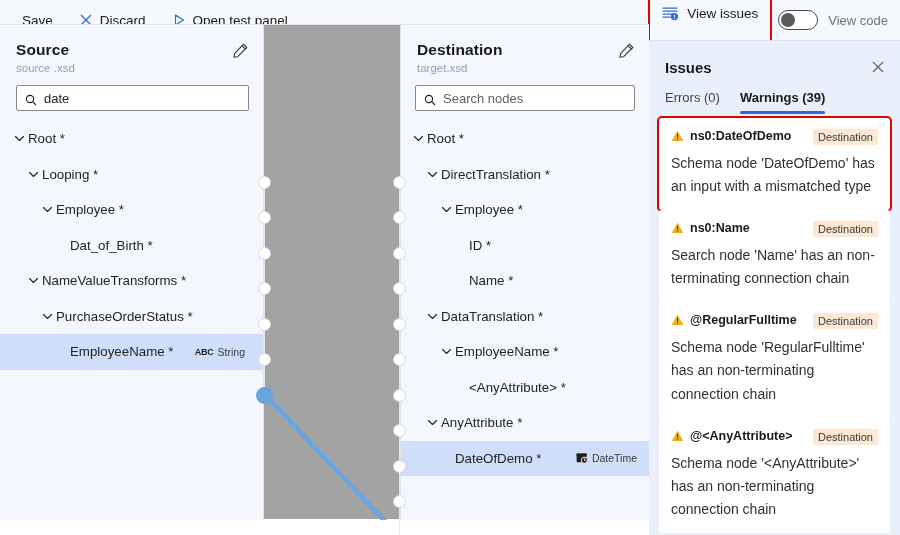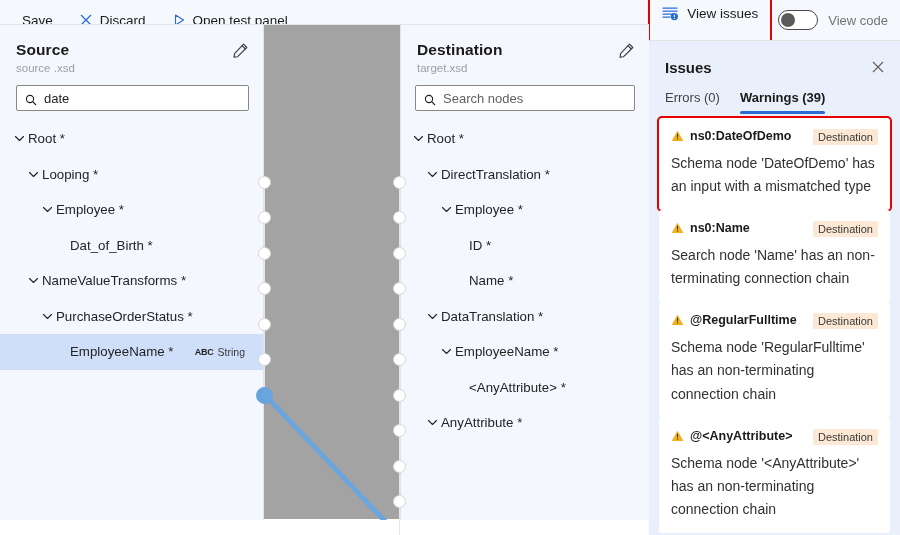--- a/index.html
+++ b/index.html
@@ -353,20 +353,33 @@
           <div class="node" style="padding-left: 54px; padding-right: 8px;">
             <span class="chev-spacer"></span>
             <span class="node-label">&lt;AnyAttribute&gt; *</span>
           </div>
           <div class="node" style="padding-left: 26px; padding-right: 8px;">
             <svg class="chev" viewBox="0 0 11 11">
               <path d="M1.5 3.5 L5.5 7.5 L9.5 3.5" fill="none" stroke="#242424" stroke-width="1.1" stroke-linecap="round" stroke-linejoin="round"></path>
             </svg>
             <span class="node-label">AnyAttribute *</span>
           </div>
+          <div class="node sel" style="padding-left: 40px; padding-right: 8px;">
+            <span class="chev-spacer"></span>
+            <span class="node-label">DateOfDemo *</span>
+            <span class="type-badge dst-badge">
+              <svg width="12" height="12" viewBox="0 0 12 12">
+                <rect x="0.6" y="1.6" width="10" height="8.6" rx="1.2" fill="#201f1e"></rect>
+                <rect x="0.6" y="1.6" width="10" height="2.4" fill="#201f1e"></rect>
+                <circle cx="8.4" cy="8.2" r="3.1" fill="#201f1e" stroke="#ffffff" stroke-width="0.9"></circle>
+                <path d="M8.4 6.6 V8.3 H9.7" stroke="#ffffff" stroke-width="0.9" fill="none" stroke-linecap="round"></path>
+              </svg>
+              <span>DateTime</span>
+            </span>
+          </div>
         </div>
     </div>
 
     <div class="dots dots-src" id="dots-src">
         <div class="dot-line" style="top: 157px; height: 213px;"></div>
         <div class="dot" style="top: 150.5px;"></div>
         <div class="dot" style="top: 186px;"></div>
         <div class="dot" style="top: 221.5px;"></div>
         <div class="dot" style="top: 257px;"></div>
         <div class="dot" style="top: 292.5px;"></div>

